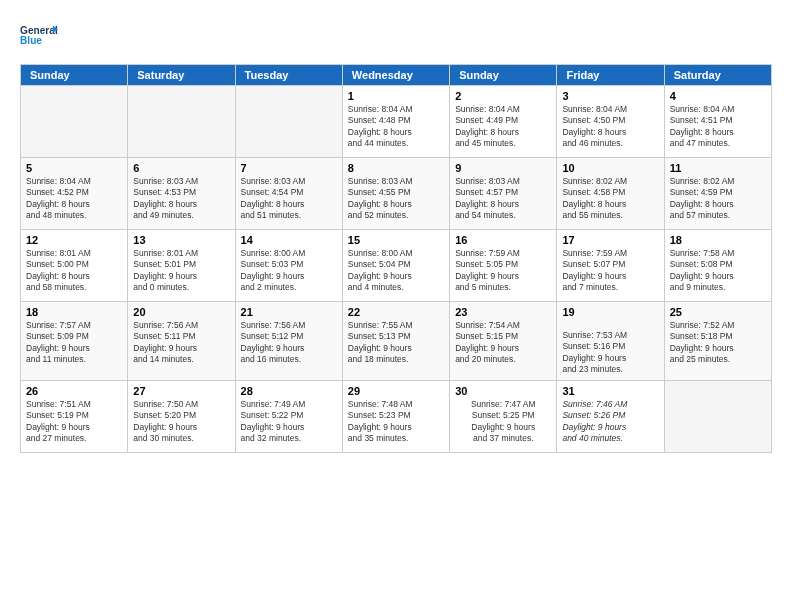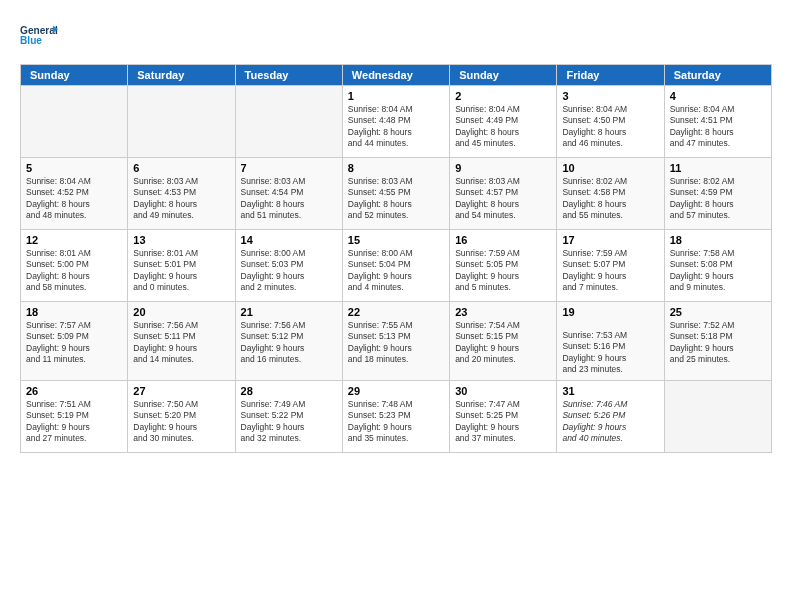--- a/index.html
+++ b/index.html
@@ -320,21 +320,21 @@
           </td>
           <td>
             <span class="day-number">29</span>
             <div class="day-info" style="white-space: pre-line;">Sunrise: 7:48 AM
 Sunset: 5:23 PM
 Daylight: 9 hours
 and 35 minutes.</div>
           </td>
           <td>
             <span class="day-number">30</span>
-            <div class="day-info" style="white-space: pre-line;">Sunrise: 7:47 AM
+            <div class="day-info" style="white-space: pre-line; text-align: center;">Sunrise: 7:47 AM
 Sunset: 5:25 PM
 Daylight: 9 hours
 and 37 minutes.</div>
           </td>
           <td>
             <span class="day-number">31</span>
             <div class="day-info" style="white-space: pre-line; font-style: italic;">Sunrise: 7:46 AM
 Sunset: 5:26 PM
 Daylight: 9 hours
 and 40 minutes.</div>

